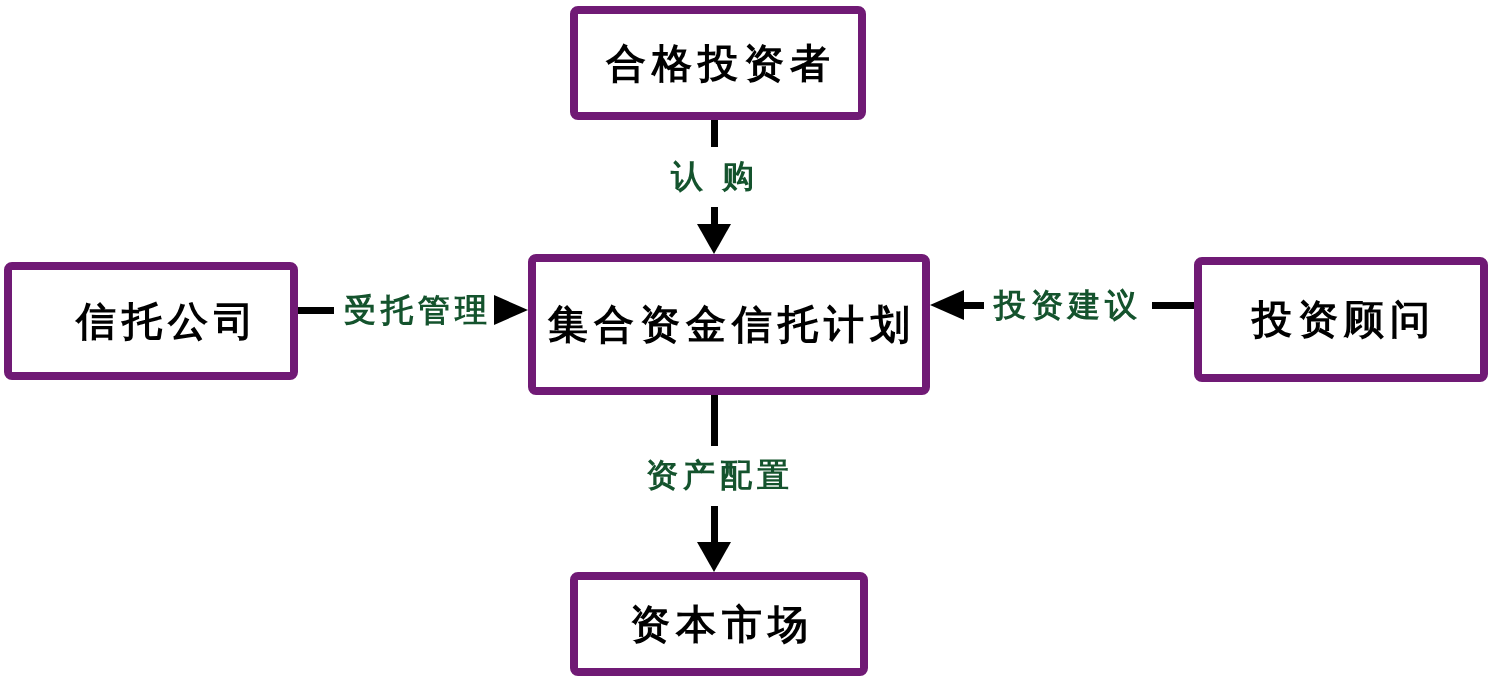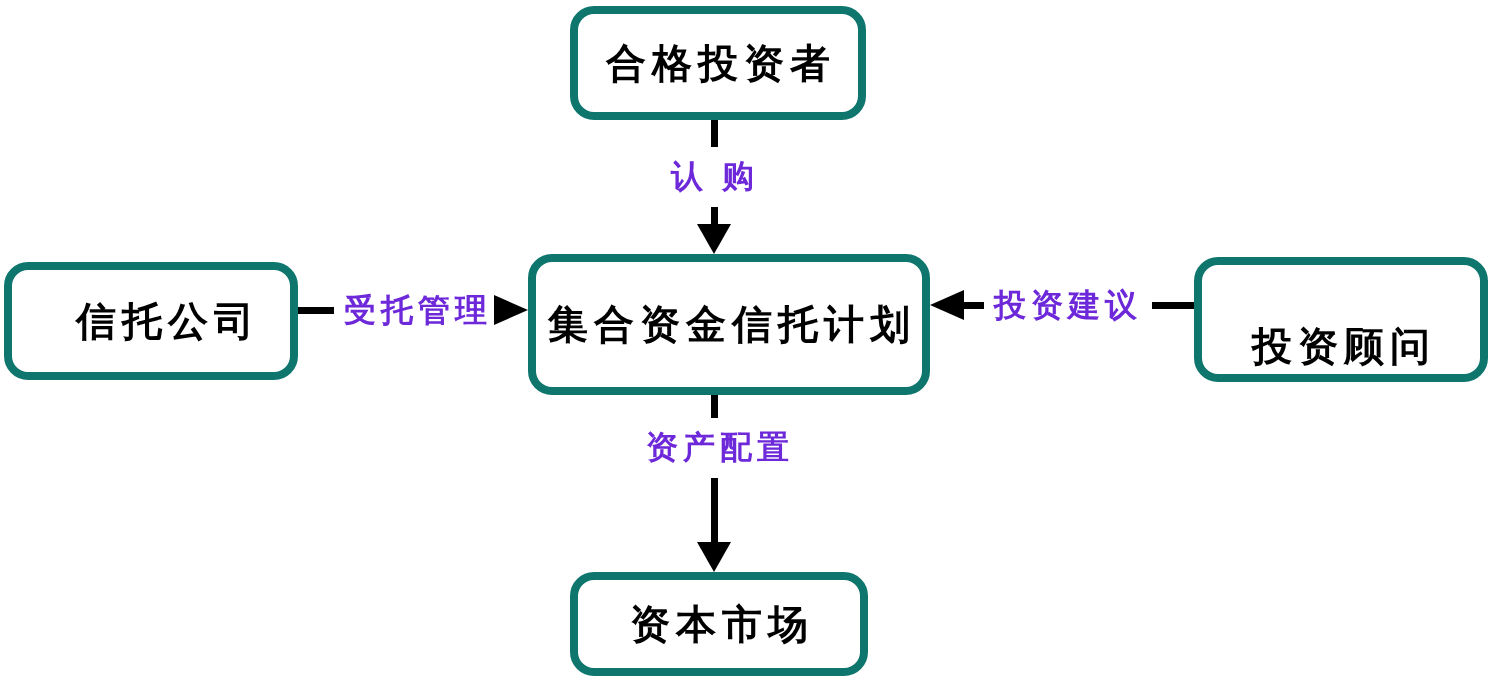--- a/index.html
+++ b/index.html
@@ -8,41 +8,41 @@
     position: relative;
     width: 1493px;
     height: 698px;
     background: #ffffff;
     font-family: "Liberation Sans", sans-serif;
     overflow: hidden;
   }
   .node {
     position: absolute;
     background: #ffffff;
-    border: 8px solid #0f766e;
-    border-radius: 24px;
+    border: 8px solid #701a75;
+    border-radius: 8px;
     display: flex;
     align-items: center;
     justify-content: center;
     z-index: 2;
   }
   .node-label {
     font-size: 40px;
     font-weight: bold;
     color: #000000;
     letter-spacing: 6px;
     white-space: nowrap;
     text-indent: 6px; 
   }
   .line { position: absolute; background: #000000; z-index: 1; }
   .edge-label {
     position: absolute;
     transform: translate(-50%, -50%);
     background: #ffffff;
-    color: #6d28d9;
+    color: #14532d;
     font-size: 32px;
     font-weight: bold;
     letter-spacing: 5px;
     white-space: nowrap;
     padding: 8px 10px;
     z-index: 2;
   }
   .arrowhead { position: absolute; width: 0; height: 0; z-index: 3; }
   .arrowhead.down {
     border-left: 17px solid transparent;
@@ -57,39 +57,39 @@
   .arrowhead.left {
     border-top: 15px solid transparent;
     border-bottom: 15px solid transparent;
     border-right: 34px solid #000000;
   }
 
   
   #node-qualified-investor { left: 570px; top: 6px;   width: 296px; height: 114px; }
   #node-trust-company      { left: 4px;   top: 262px; width: 294px; height: 118px; padding-left: 28px; }
   #node-trust-plan         { left: 528px; top: 254px; width: 402px; height: 141px; }
-  #node-investment-advisor { left: 1194px;top: 257px; width: 294px; height: 125px; align-items: flex-end; }
+  #node-investment-advisor { left: 1194px;top: 257px; width: 294px; height: 125px; }
   #node-capital-market     { left: 570px; top: 572px; width: 298px; height: 104px; }
 
   
   #line-subscription     { left: 711px; top: 120px; width: 7px; height: 108px; }
   #head-subscription     { left: 697px; top: 224px; }
   #label-subscription    { left: 715px; top: 177px; }
 
   #line-entrusted        { left: 298px; top: 307px; width: 202px; height: 7px; }
   #head-entrusted        { left: 494px; top: 295px; }
   #label-entrusted       { left: 418px; top: 311px; text-align: right; }
 
   #line-advice           { left: 958px; top: 302px; width: 236px; height: 7px; }
   #head-advice           { left: 930px; top: 290px; }
   #label-advice          { left: 1068px; top: 306px; }
 
   #line-allocation       { left: 711px; top: 380px; width: 7px; height: 166px; }
   #head-allocation       { left: 697px; top: 542px; }
-  #label-allocation      { left: 720px; top: 448px; text-align: center; }
+  #label-allocation      { left: 720px; top: 476px; text-align: center; }
 </style>
 </head>
 <body>
 
 <div class="diagram">
 
   <div class="node" id="node-qualified-investor">
     <span class="node-label">合格投资者</span>
   </div>
 

